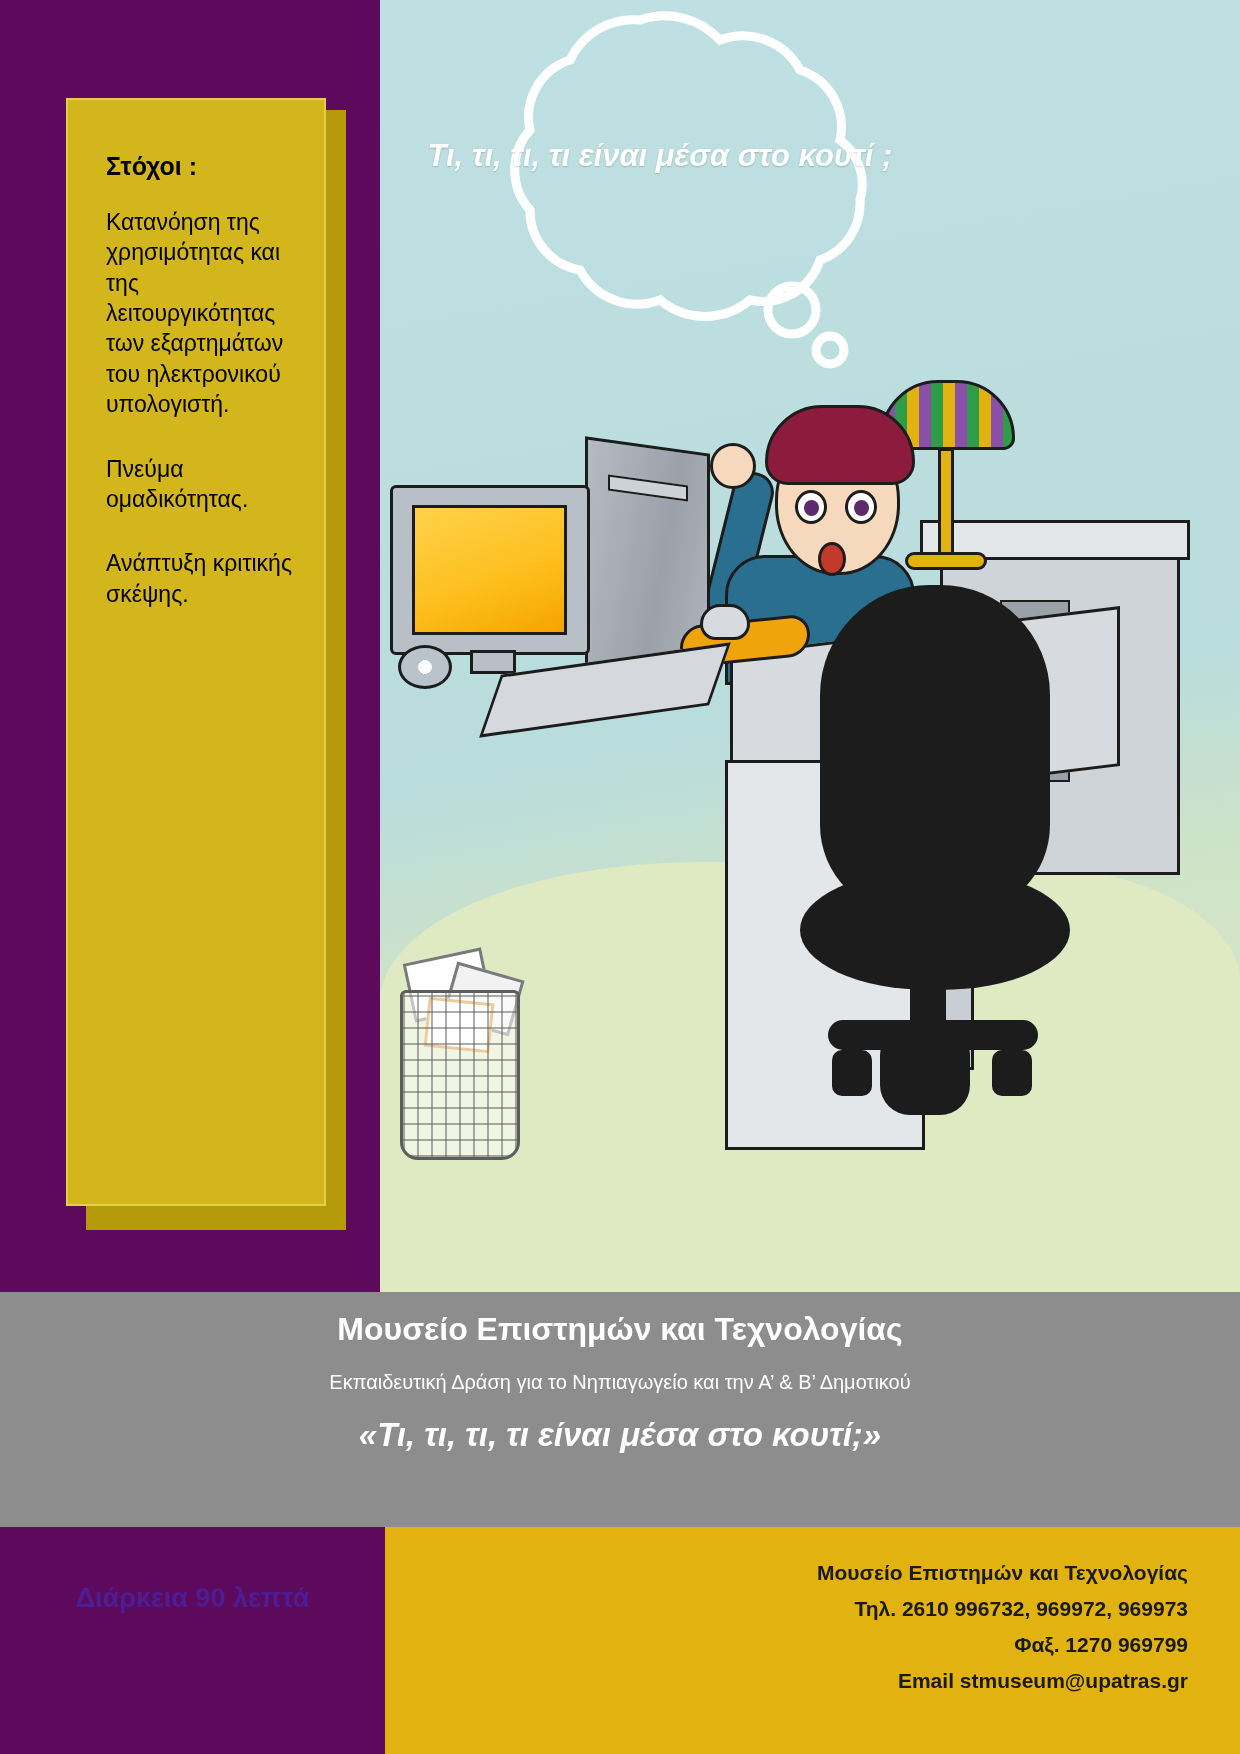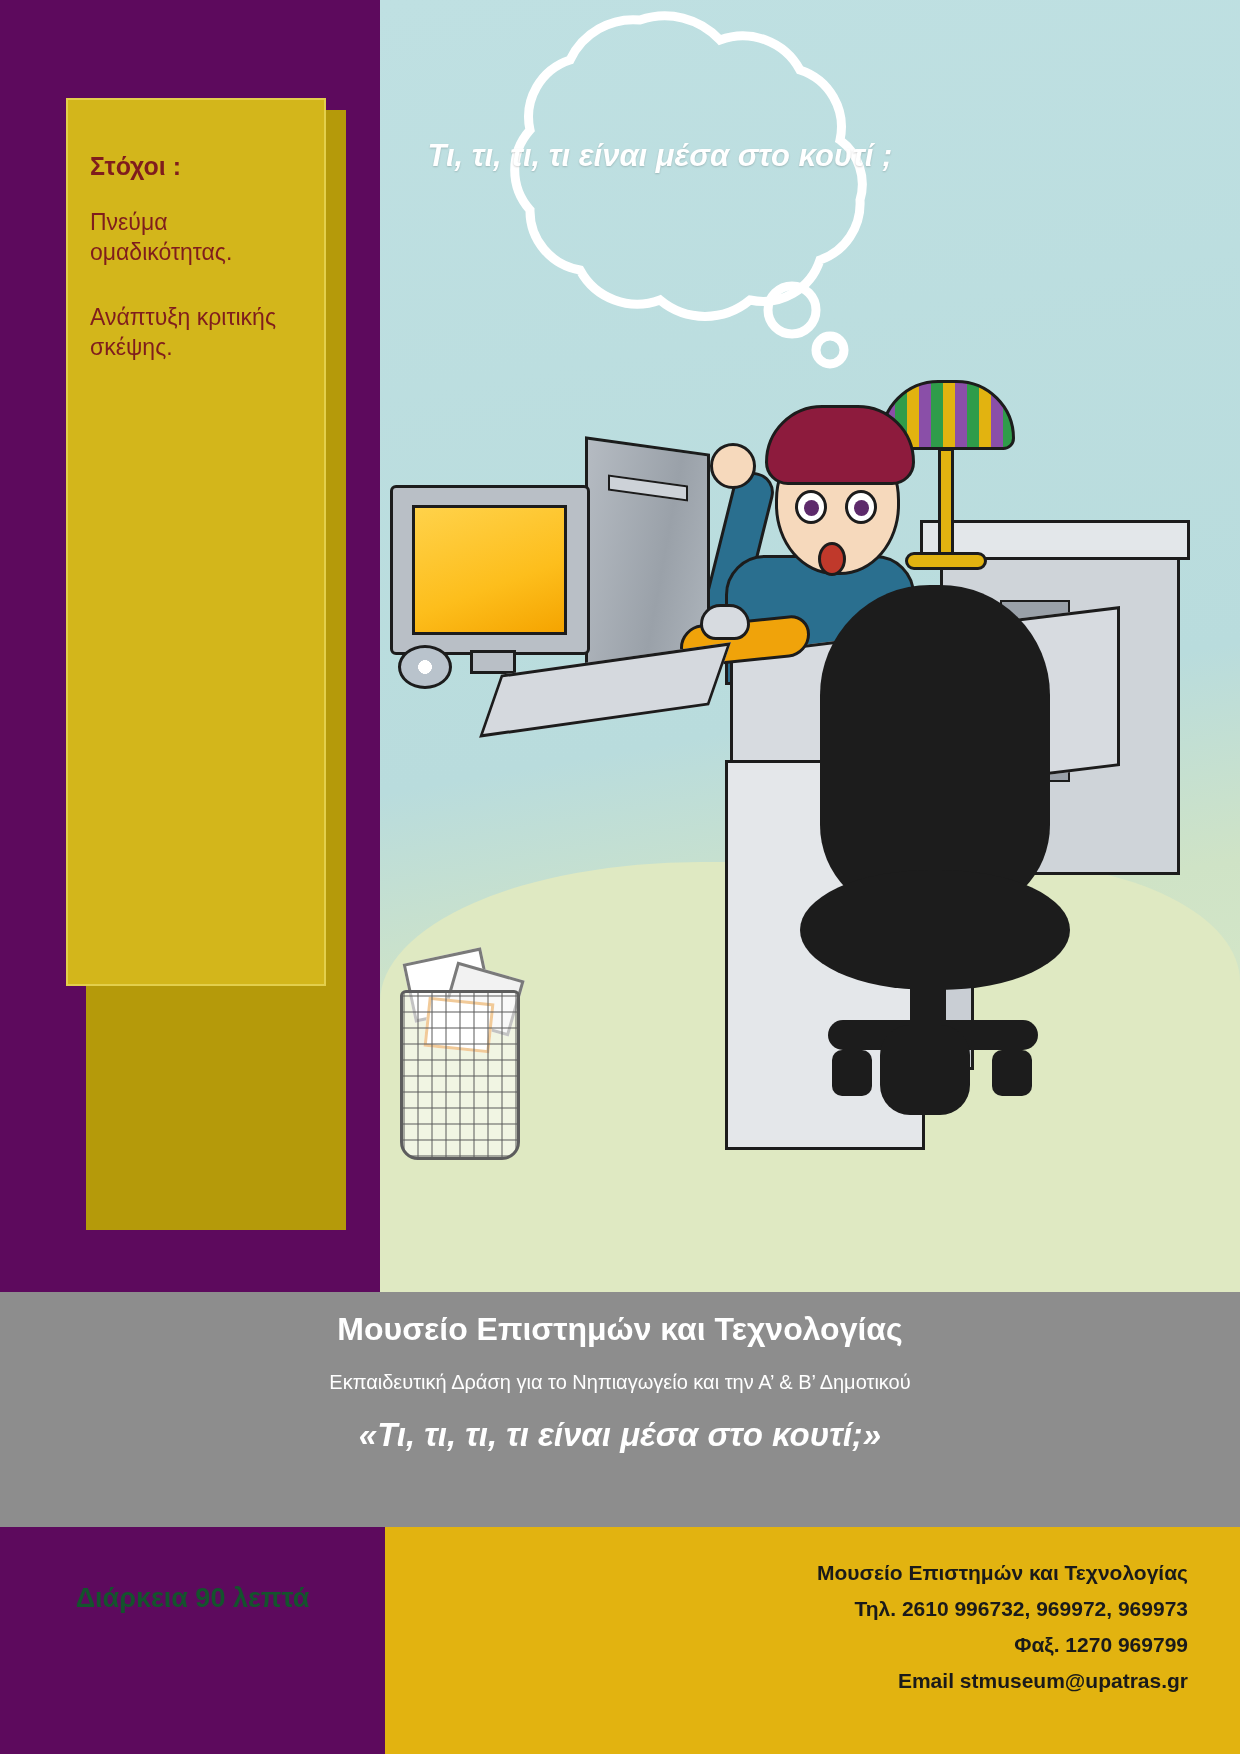--- a/index.html
+++ b/index.html
@@ -59,25 +59,25 @@
   
   .goals-shadow {
     position: absolute;
     left: 86px; top: 110px;
     width: 260px; height: 1120px;
     background: #b59a0a;
   }
   .goals-box {
     position: absolute;
     left: 66px; top: 98px;
-    width: 260px; height: 888px;
+    width: 260px; height: 1108px;
     background: #d3b61b;
     border: 2px solid #e3cf4c;
-    padding: 52px 22px 20px 22px;
-    color: #7f1d1d;
+    padding: 52px 22px 20px 38px;
+    color: #000000;
   }
   .goals-title {
     font-size: 25px; font-weight: bold; margin-bottom: 26px;
   }
   .goals-item {
     font-size: 23px; line-height: 1.32; margin-bottom: 34px;
   }
 
   
   .banner {
@@ -104,21 +104,21 @@
     position: absolute;
     left: 0; top: 1527px;
     width: 385px; height: 227px;
     background: #5d0a5d;
   }
   .duration {
     position: absolute;
     left: 0; top: 1583px;
     width: 385px;
     text-align: center;
-    color: #14532d;
+    color: #4c1d95;
     font-size: 27px;
     font-weight: bold;
   }
   .footer-right {
     position: absolute;
     left: 385px; top: 1527px;
     width: 855px; height: 227px;
     background: #e2b310;
     padding: 28px 52px 0 0;
     text-align: right;
@@ -374,20 +374,21 @@
 
       <div class="obj paper1"></div>
       <div class="obj paper2"></div>
       <div class="obj paper3"></div>
       <div class="obj bin"></div>
     </div>
 
     <div class="goals-shadow"></div>
     <div class="goals-box">
       <div class="goals-title">Στόχοι :</div>
+      <div class="goals-item">Κατανόηση  της χρησιμότητας και της λειτουργικότητας των εξαρτημάτων του ηλεκτρονικού υπολογιστή.</div>
       <div class="goals-item">Πνεύμα ομαδικότητας.</div>
       <div class="goals-item">Ανάπτυξη κριτικής σκέψης.</div>
     </div>
   </div>
 
   <div class="banner">
     <div class="banner-line1">Μουσείο Επιστημών και Τεχνολογίας</div>
     <div class="banner-sub">Εκπαιδευτική Δράση για το Νηπιαγωγείο και την Α’ &amp; Β’ Δημοτικού</div>
     <div class="banner-quote">«Τι, τι, τι, τι είναι μέσα στο κουτί;»</div>
   </div>

